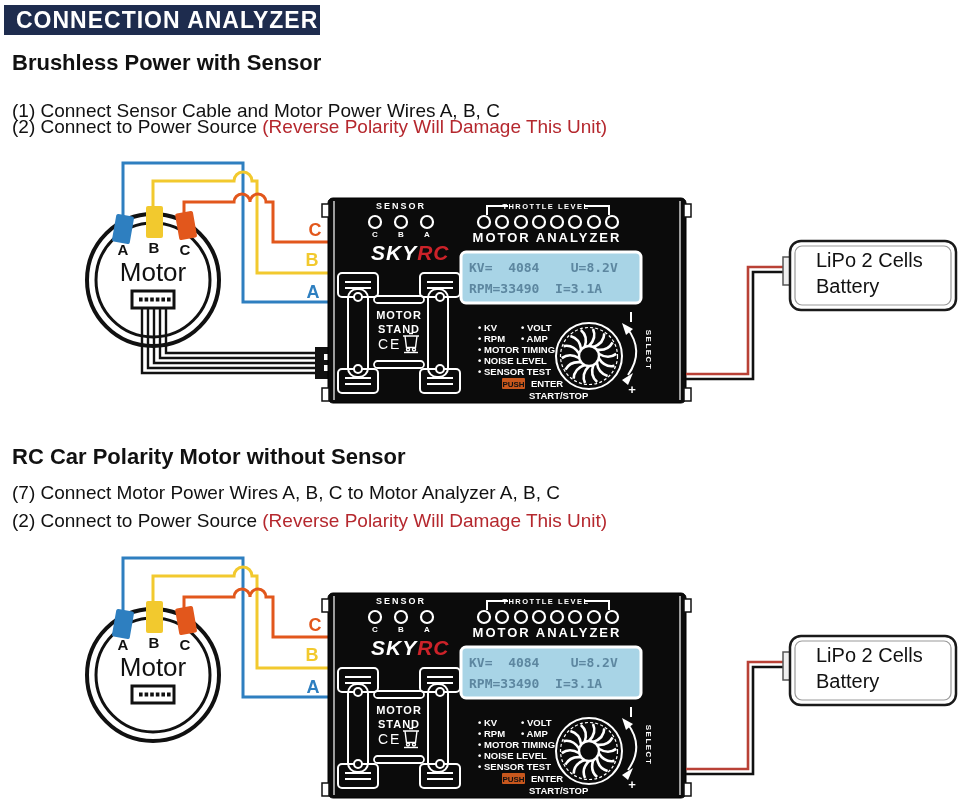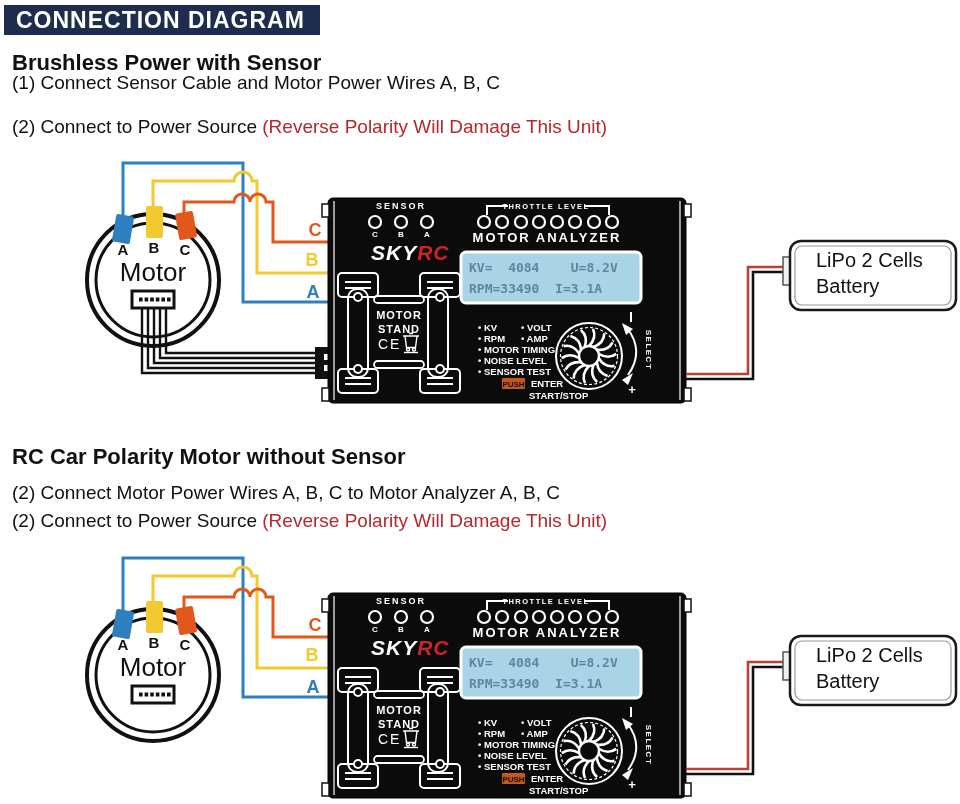--- a/index.html
+++ b/index.html
@@ -11,28 +11,28 @@
   .warning{color:#b5282e;margin-top:44px;}
   svg{position:absolute;left:0;}
   svg text{font-family:"Liberation Sans",sans-serif;}
   .wtxt{fill:#fff;font-weight:bold;}
   .lcd-text{font-family:"DejaVu Sans Mono",monospace;font-weight:bold;fill:#5d87a0;white-space:pre;}
   .mono-b{font-weight:bold;}
 </style>
 </head>
 <body>
 
-<div class="title-box">CONNECTION DIAGRAM</div>
+<div class="title-box">CONNECTION ANALYZER</div>
 
 <h2 class="sec-heading" style="top:50px">Brushless Power with Sensor</h2>
-<p class="step" style="top:72px">(1) Connect Sensor Cable and Motor Power Wires A, B, C</p>
+<p class="step" style="top:100px">(1) Connect Sensor Cable and Motor Power Wires A, B, C</p>
 <p class="step" style="top:116px"><span>(2) Connect to Power Source </span><span class="warning">(Reverse Polarity Will Damage This Unit)</span></p>
 
 <h2 class="sec-heading" style="top:444px">RC Car Polarity Motor without Sensor</h2>
-<p class="step" style="top:482px">(2) Connect Motor Power Wires A, B, C to Motor Analyzer A, B, C</p>
+<p class="step" style="top:482px">(7) Connect Motor Power Wires A, B, C to Motor Analyzer A, B, C</p>
 <p class="step" style="top:510px"><span>(2) Connect to Power Source </span><span class="warning">(Reverse Polarity Will Damage This Unit)</span></p>
 
 <svg style="top:145px" width="960" height="292" viewBox="0 0 960 292">
   <defs>
     <path id="blade1" d="M 0,-10 Q 8,-18 4,-27" stroke="#fff" stroke-width="2.6" fill="none"></path>
     <g id="clamp1" stroke="#fff" stroke-width="2" fill="none">
       <rect x="-20" y="-12" width="40" height="24" rx="4"></rect>
       <line x1="-13" y1="-3" x2="13" y2="-3"></line>
         <line x1="-13" y1="3" x2="13" y2="3"></line>
       <circle cx="0" cy="12" r="4" fill="#0b0b0b"></circle>

